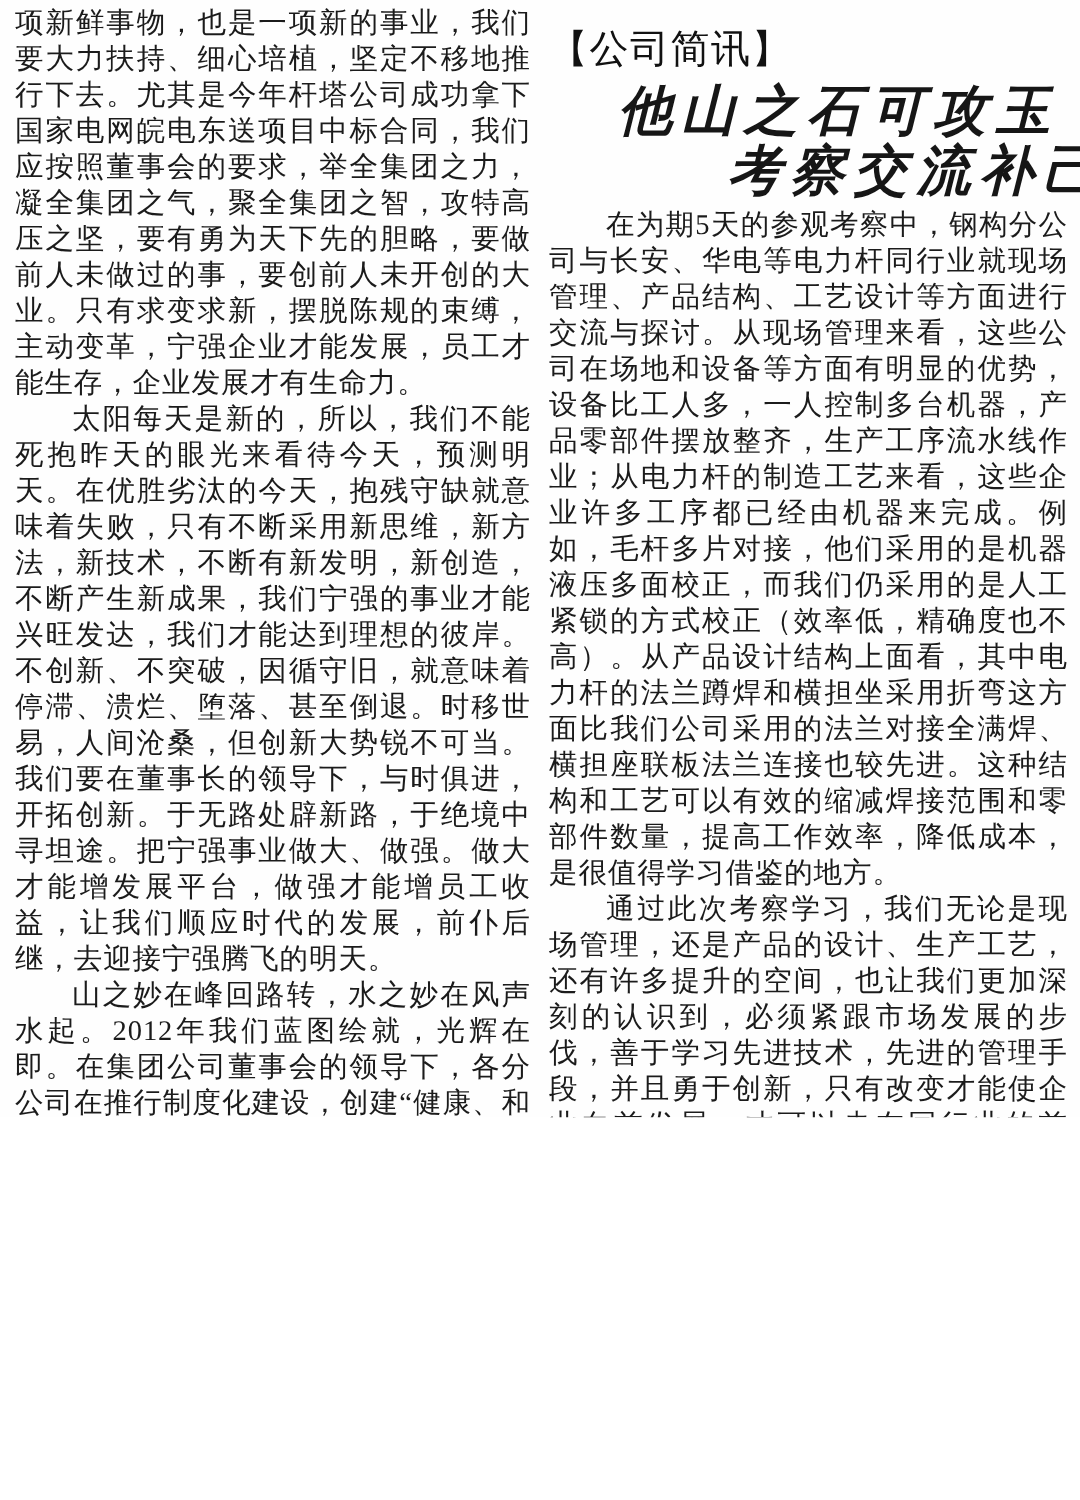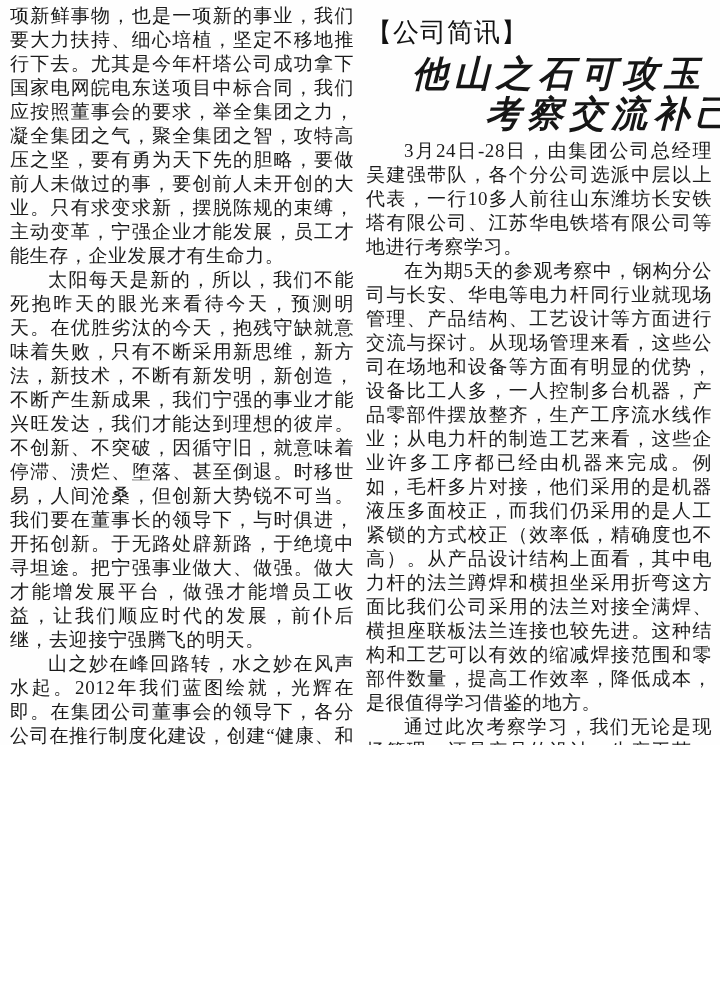--- a/index.html
+++ b/index.html
@@ -71,20 +71,19 @@
     <p class="body-par">风正潮平，正当扬帆破浪。任重道远，更须策马加鞭。希望全体干部员工齐聚在宁强这面大旗下，紧紧围绕今年的中心工作，</p>
   </div>
 
   <div class="col col-right">
 
     <div class="section-header">【公司简讯】</div>
 
     <div class="article-title title-line1">他山之石可攻玉</div>
     <div class="article-title title-line2">考察交流补己短</div>
 
-    <p class="body-par">3月24日-28日，由集团公司总经理吴建强带队，各个分公司选派中层以上代表，一行10多人前往山东潍坊长安铁塔有限公司、江苏华电铁塔有限公司等地进行考察学习。</p>
     <p class="body-par">在为期5天的参观考察中，钢构分公司与长安、华电等电力杆同行业就现场管理、产品结构、工艺设计等方面进行交流与探讨。从现场管理来看，这些公司在场地和设备等方面有明显的优势，设备比工人多，一人控制多台机器，产品零部件摆放整齐，生产工序流水线作业；从电力杆的制造工艺来看，这些企业许多工序都已经由机器来完成。例如，毛杆多片对接，他们采用的是机器液压多面校正，而我们仍采用的是人工紧锁的方式校正（效率低，精确度也不高）。从产品设计结构上面看，其中电力杆的法兰蹲焊和横担坐采用折弯这方面比我们公司采用的法兰对接全满焊、横担座联板法兰连接也较先进。这种结构和工艺可以有效的缩减焊接范围和零部件数量，提高工作效率，降低成本，是很值得学习借鉴的地方。</p>
     <p class="body-par"><span>通过此次考察学习，我们无论是现场管理，还是产品的设计、生产工艺，还有许多提升的空间，也让我们更加深刻的认识到，必须紧跟市场发展的步伐，善于学习先进技术，先进的管理手段，并且勇于创新，只有改变才能使企业向前发展，才可以走在同行业的前端。</span></p>
   </div>
 
   <div class="page-number">3</div>
 
 </div>
 
 </body></html>

